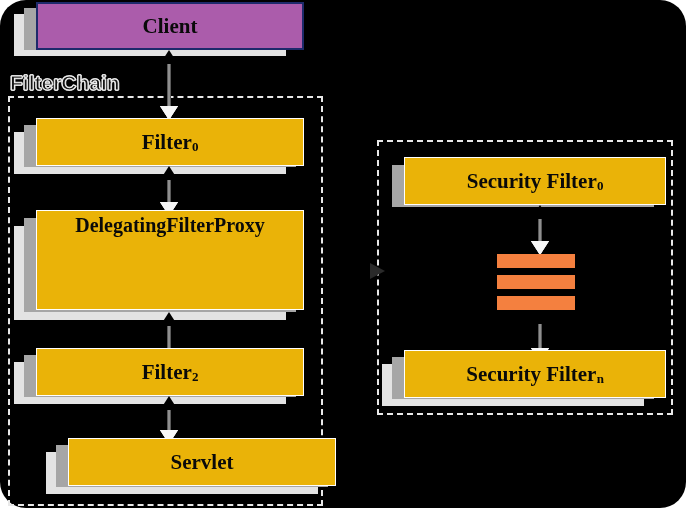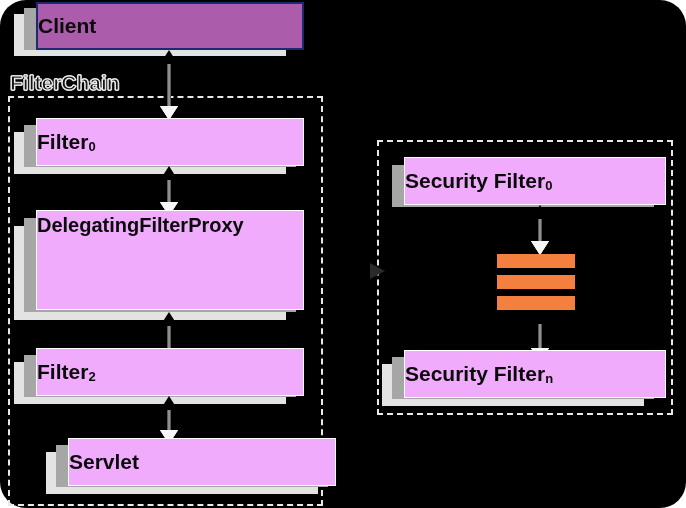--- a/index.html
+++ b/index.html
@@ -25,25 +25,25 @@
                   1px 0 0 #c9c9c9, -1px 0 0 #c9c9c9,
                   0 1px 0 #c9c9c9, 0 -1px 0 #c9c9c9;}
   #filterchain-label{left:10px;top:71px;}
   #securitychain-label{left:377px;top:110px;}
 
   
   .node{position:absolute;}
   .node .shadow2{position:absolute;background:#e3e3e3;}
   .node .shadow1{position:absolute;background:#a6a6a6;}
   .node .face{position:absolute;left:0;top:0;
-              display:flex;align-items:center;
+              display:flex;align-items:center;justify-content:center;
               box-sizing:border-box;
-              font-weight:bold;color:#0a0a0a;}
+              font-weight:bold;color:#0a0a0a;font-family:Liberation Serif, serif;}
 
-  .face.orange{background:#f0abfc;border:1px solid #ffffff;}
+  .face.orange{background:#eab308;border:1px solid #ffffff;}
   .face.purple{background:#ab5cab;border:2px solid #1d2a6b;}
 
   .face sub{font-size:.62em;vertical-align:baseline;
             position:relative;top:.36em;left:.02em;font-weight:bold;}
 
   
   .hatch{position:absolute;box-sizing:border-box;
          background-color:#fdfdfd;
          background-image:repeating-linear-gradient(45deg,
             #f4803f 0px,#f4803f 1.5px,

